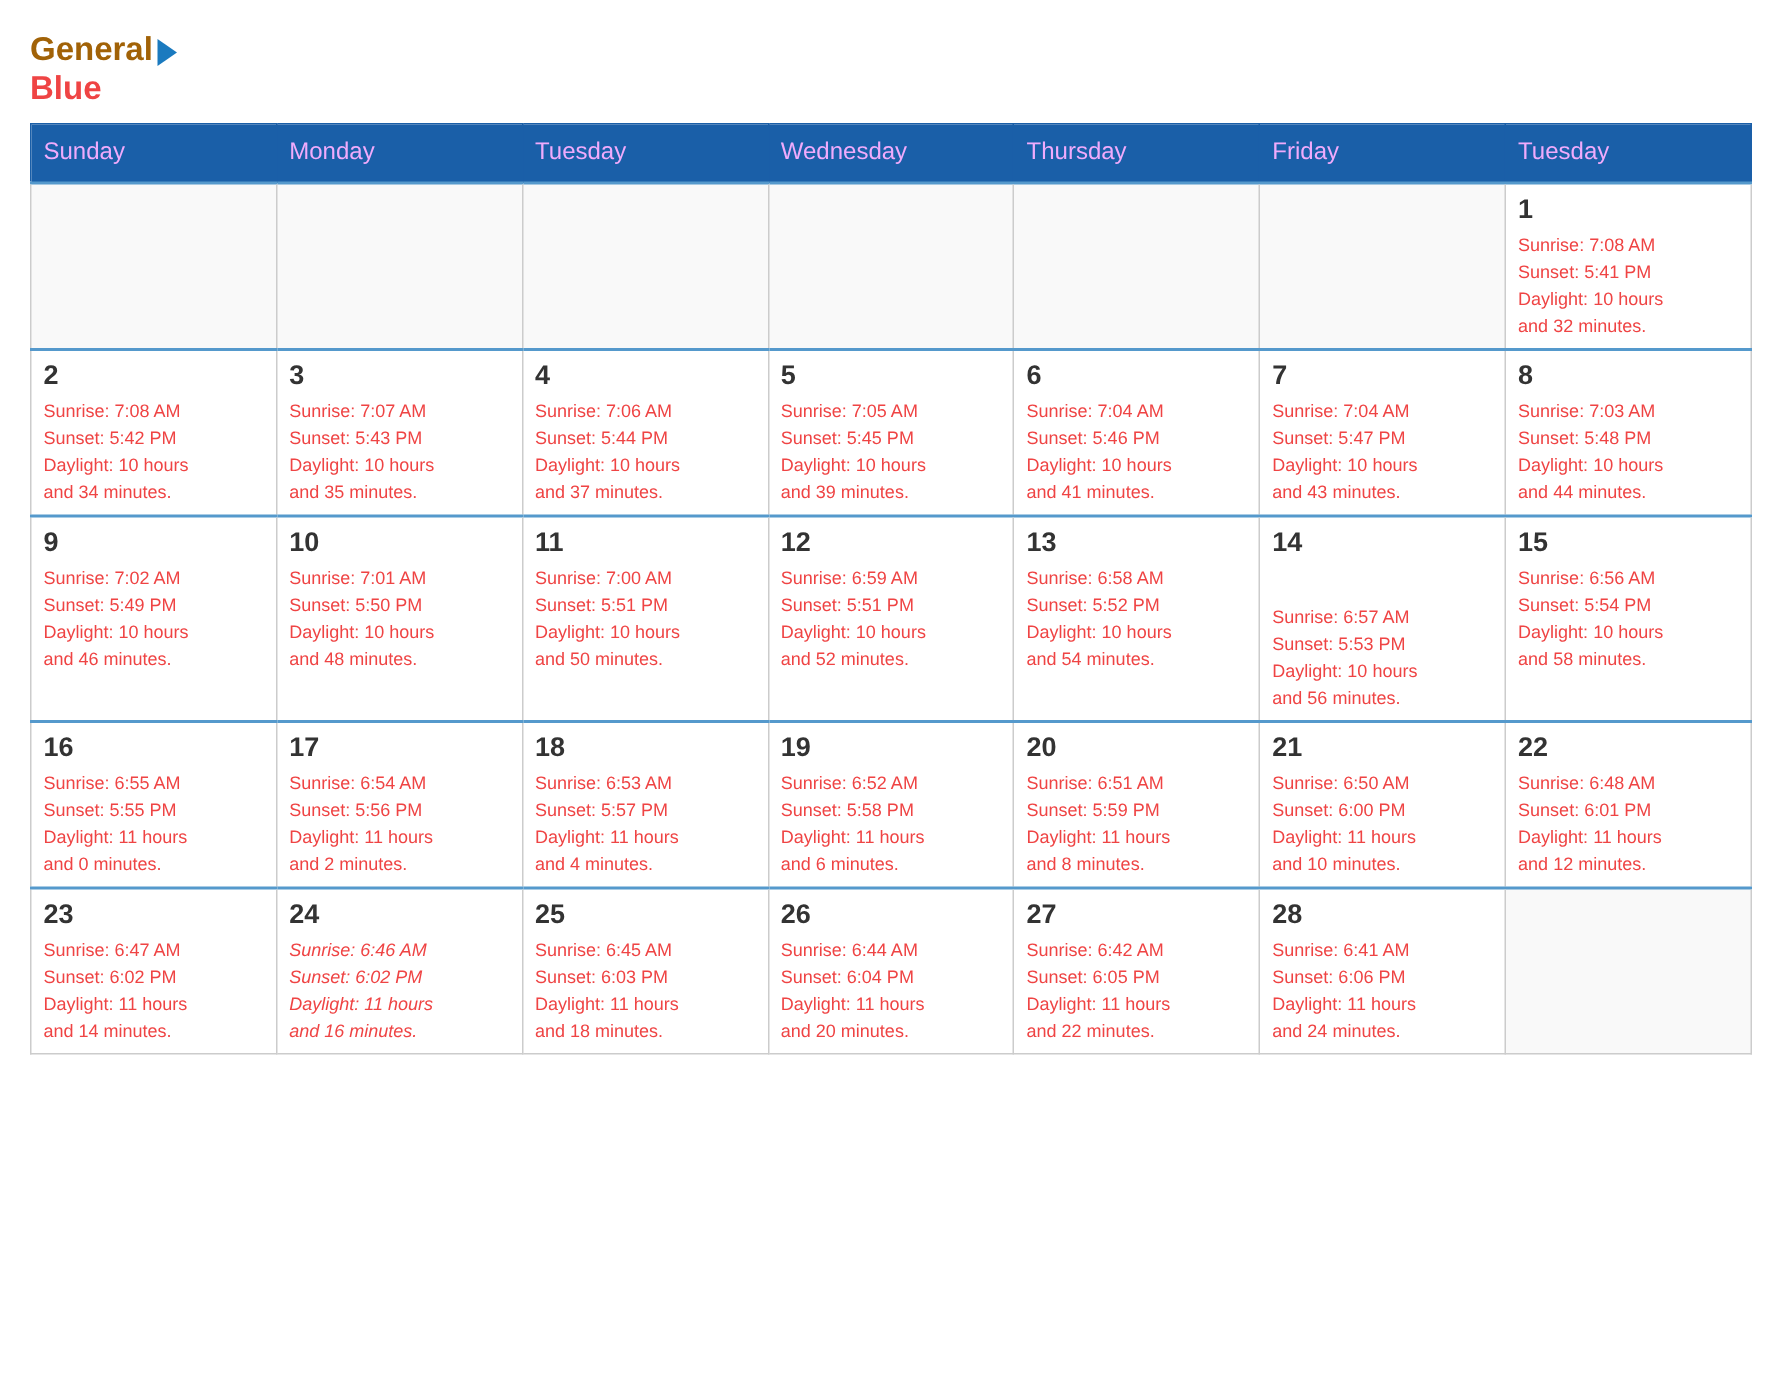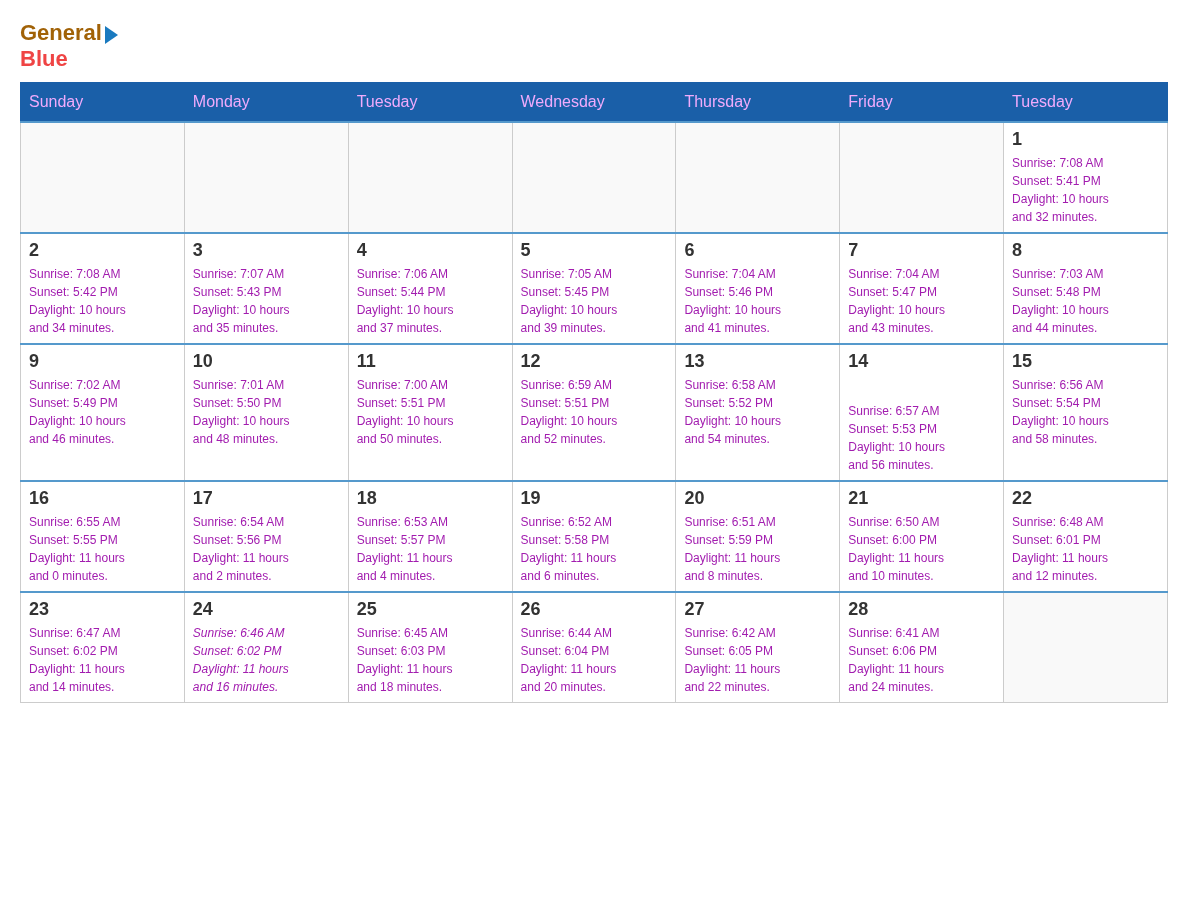--- a/index.html
+++ b/index.html
@@ -59,21 +59,21 @@
     }
     .day-number {
       font-size: 18px;
       font-weight: bold;
       color: #333;
       display: block;
       margin-bottom: 4px;
     }
     .day-info {
       font-size: 12px;
-      color: #a21caf;
+      color: #ef4444;
       line-height: 1.5;
     }
     .empty-cell {
       background: #f9f9f9;
     }
     .week-row td {
       border-top: 2px solid #5599cc;
     }
     
     .logo-wrapper {

